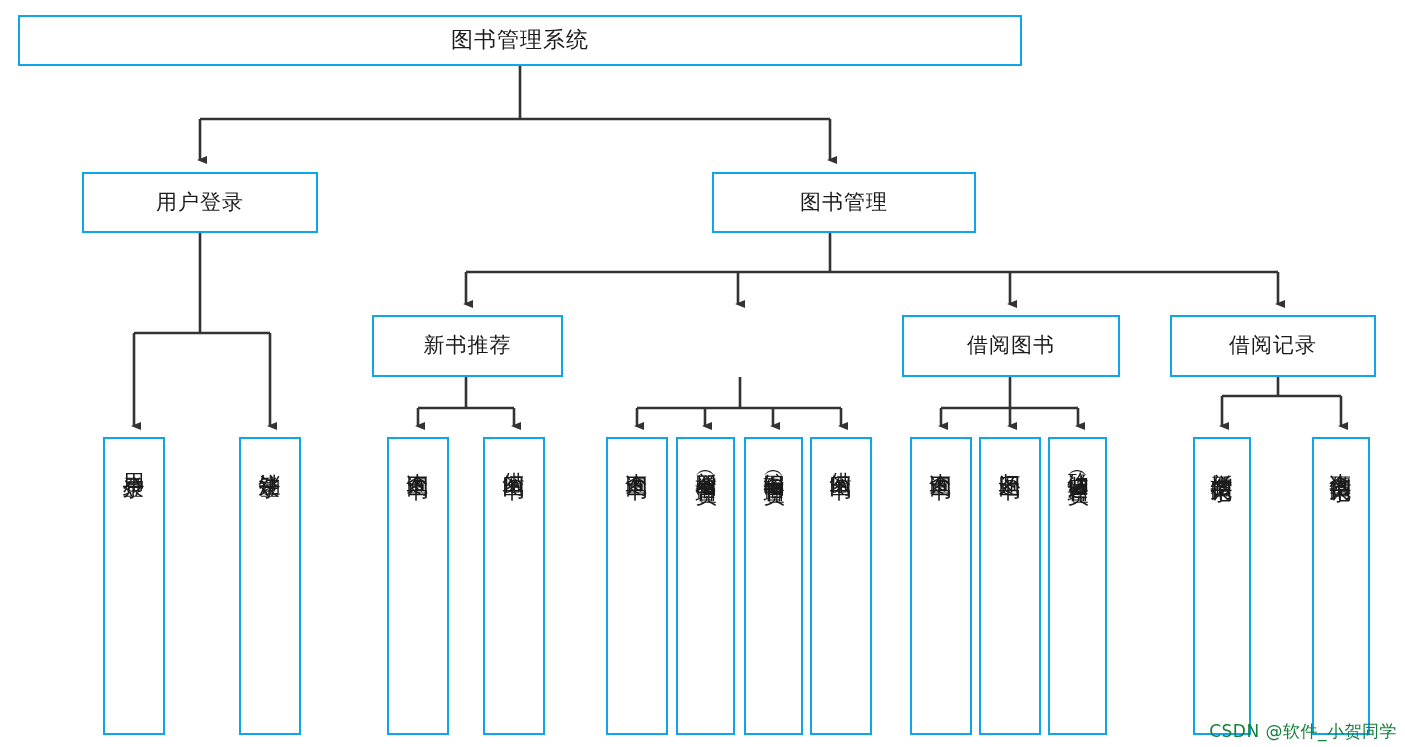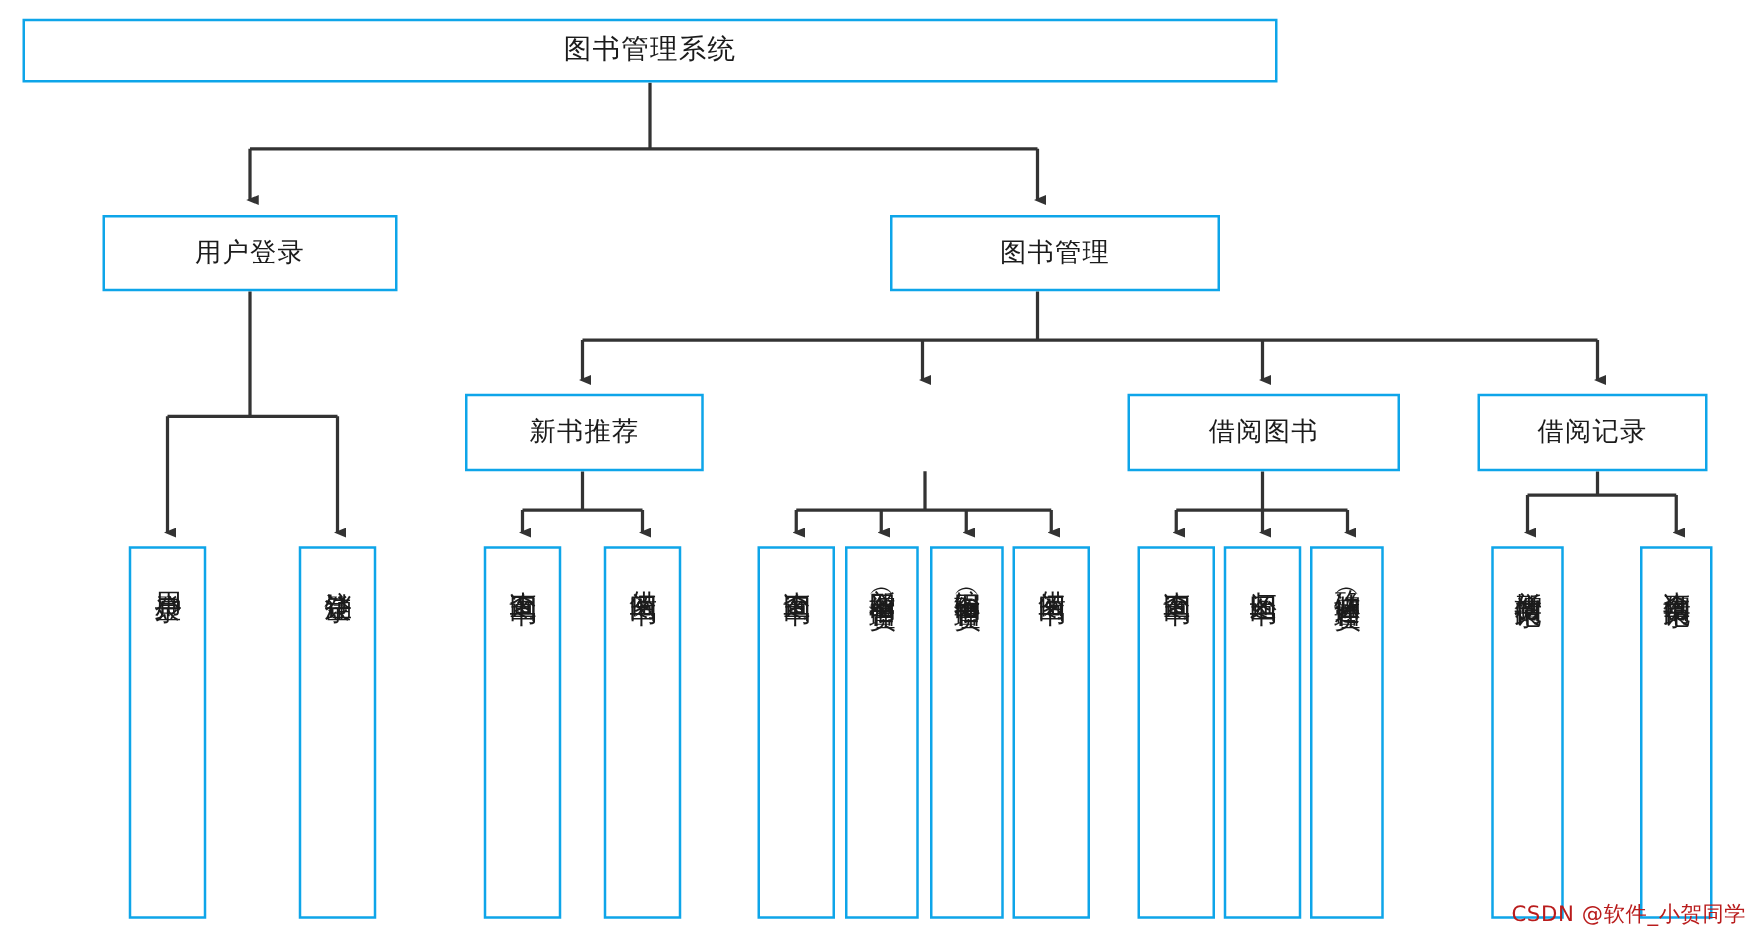--- a/index.html
+++ b/index.html
@@ -59,21 +59,21 @@
   }
   .node.leaf.tall .vtext {
     font-size: 21px;
     line-height: 1.28;
   }
   .watermark {
     position: absolute;
     right: 8px;
     bottom: 4px;
     font-size: 17px;
-    color: #b91c1c;
+    color: #15803d;
     letter-spacing: 0.5px;
     white-space: nowrap;
   }
 </style>
 </head>
 <body>
 
 <div id="canvas">
 
   <svg id="wires" viewBox="0 0 1405 747">
@@ -137,21 +137,21 @@
   <div class="node horiz" style="left:712px; top:172px; width:264px; height:61px;">
     <span>图书管理</span>
   </div>
 
   <div class="node horiz" style="left:360px; top:315px; width:191px; height:62px;margin-left:12px;">
     <span>新书推荐</span>
   </div>
   <div class="node horiz" style="left:902px; top:315px; width:218px; height:62px;">
     <span>借阅图书</span>
   </div>
-  <div class="node horiz" style="left:1170px; top:315px; width:184px; height:62px;margin-left:12px;">
+  <div class="node horiz" style="left:1170px; top:315px; width:206px; height:62px;">
     <span>借阅记录</span>
   </div>
 
   <div class="node leaf" style="left:103px; top:437px; width:62px; height:298px;">
     <span class="vtext">用户登录</span>
   </div>
   <div class="node leaf" style="left:239px; top:437px; width:62px; height:298px;">
     <span class="vtext">注销登录</span>
   </div>
 

